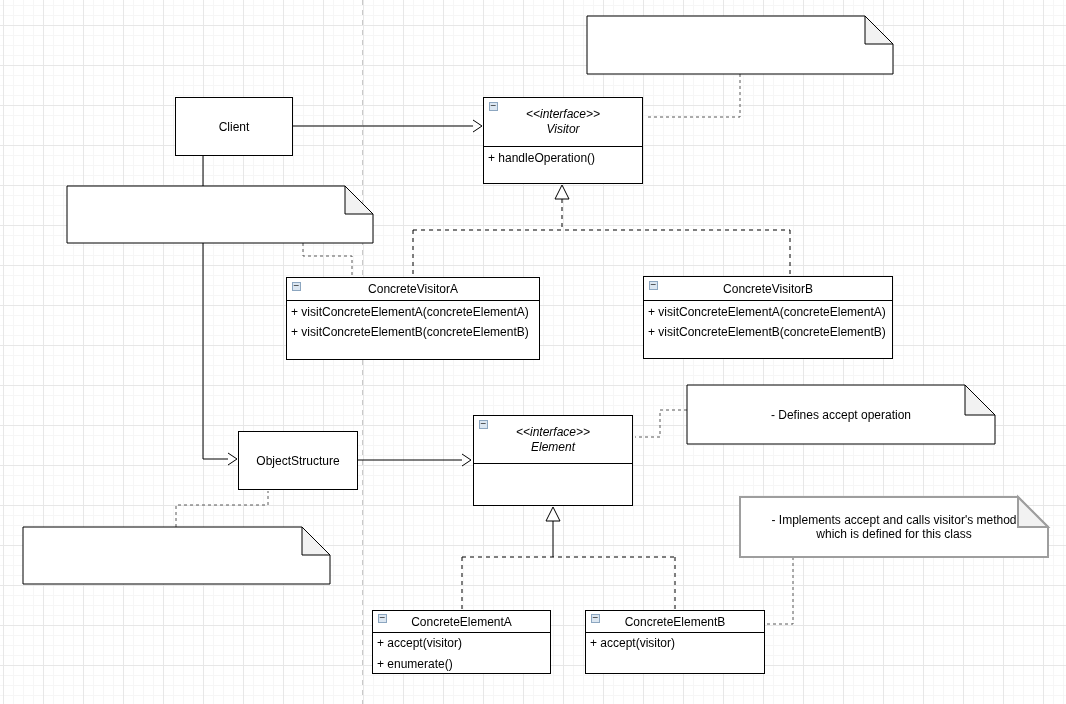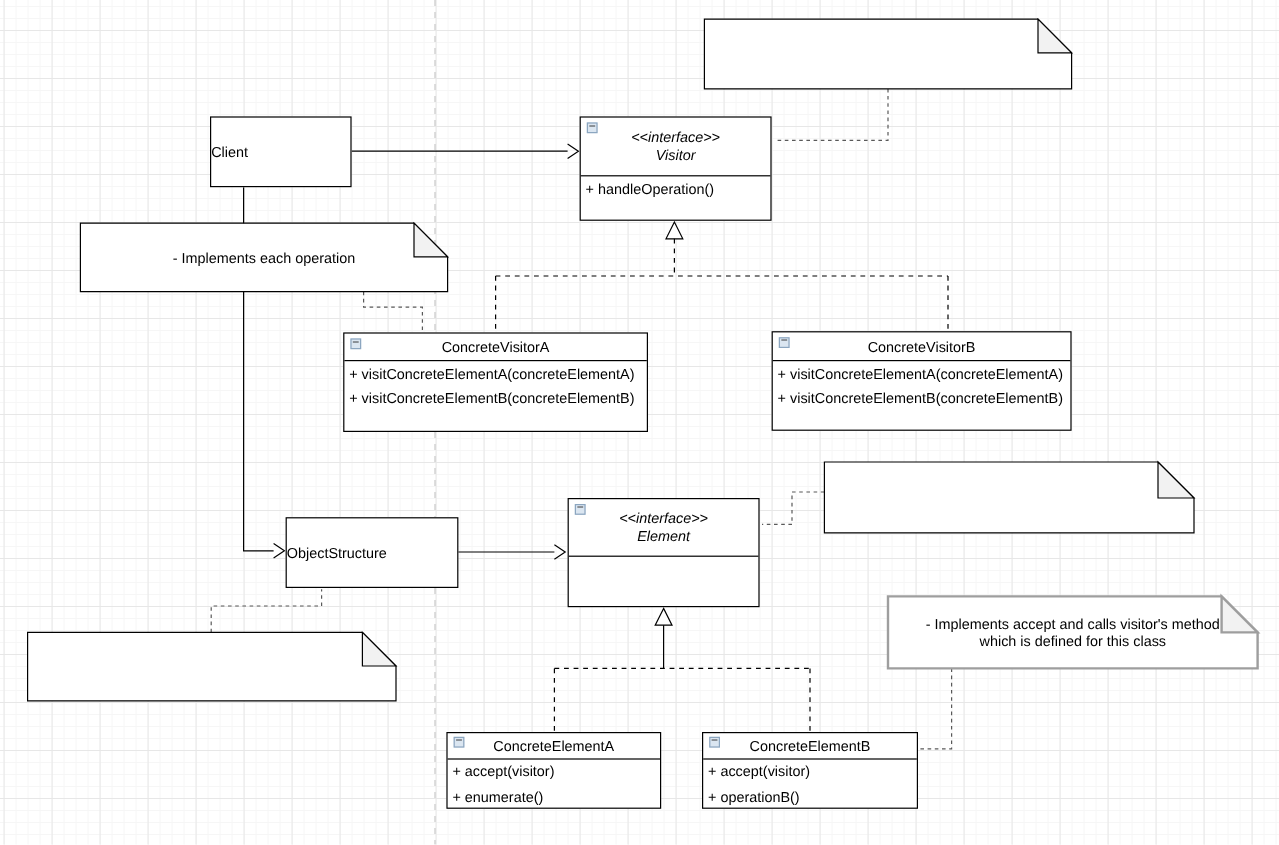--- a/index.html
+++ b/index.html
@@ -14,21 +14,21 @@
     background-size:40px 40px, 40px 40px, 10px 10px, 10px 10px;
     background-position:3px 25px, 3px 25px, 3px 5px, 3px 5px;
     font-family:"Liberation Sans", sans-serif;
     font-size:12px; color:#000;
   }
   svg.layer { position:absolute; left:0; top:0; }
   .cls { position:absolute; background:#fff; border:1px solid #000; box-sizing:border-box; }
   .cls-h { position:relative; border-bottom:1px solid #000; box-sizing:border-box;
            display:flex; flex-direction:column; align-items:center; justify-content:center; }
   .simplebox { position:absolute; background:#fff; border:1px solid #000; box-sizing:border-box;
-               display:flex; align-items:center; justify-content:flex-start; }
+               display:flex; align-items:center; justify-content:center; }
   .collapse { position:absolute; left:5px; top:4px; width:9px; height:9px;
               background:#dbe6f1; border:1px solid #8ca6c0; box-sizing:border-box;
               font-size:10px; line-height:6px; text-align:center; color:#222; cursor:pointer; }
   .stereo, .iname { font-style:italic; line-height:15px; }
   .mrow { height:20px; line-height:20px; padding-left:4px; text-align:left; white-space:nowrap; overflow:hidden; }
   .mrow.tall { height:21px; line-height:21px; }
   .cls-b { padding-top:1px; }
   .note-text { position:absolute; box-sizing:border-box; display:flex; align-items:center;
                justify-content:center; text-align:center; white-space:pre-line; pointer-events:none; }
 </style>
@@ -88,21 +88,21 @@
     <g>
       <path d="M23,527 L302,527 L330,555 L330,584 L23,584 Z" fill="#fff" stroke="#000"></path>
       <path d="M302,527 L302,555 L330,555 Z" fill="#f2f2f2" stroke="#000"></path>
     </g>
     <g>
       <path d="M740,497 L1018,497 L1048,527 L1048,557 L740,557 Z" fill="#fff" stroke="#9e9e9e" stroke-width="2"></path>
       <path d="M1018,497 L1018,527 L1048,527 Z" fill="#f2f2f2" stroke="#9e9e9e" stroke-width="2"></path>
     </g>
   </svg>
 
-  <div class="note-text" style="left:67px;top:186px;width:306px;height:57px">- Implements each operation</div>
+  <div class="note-text" style="left:687px;top:385px;width:308px;height:59px">- Defines accept operation</div>
   <div class="note-text" style="left:742px;top:497px;width:304px;height:60px">- Implements accept and calls visitor's method
 which is defined for this class</div>
 
   <div class="simplebox" style="left:175px;top:97px;width:118px;height:59px">
     <span>Client</span>
   </div>
 
   <div class="cls" style="left:483px;top:97px;width:160px;height:87px">
     <div class="cls-h" style="height:49px">
       <span class="collapse">−</span>
@@ -129,21 +129,21 @@
     <div class="cls-h" style="height:24px">
       <span class="collapse">−</span>
       <div>ConcreteVisitorB</div>
     </div>
     <div class="cls-b">
       <div class="mrow">+ visitConcreteElementA(concreteElementA)</div>
       <div class="mrow">+ visitConcreteElementB(concreteElementB)</div>
     </div>
   </div>
 
-  <div class="simplebox" style="left:238px;top:431px;width:144px;height:59px">
+  <div class="simplebox" style="left:238px;top:431px;width:120px;height:59px">
     <span>ObjectStructure</span>
   </div>
 
   <div class="cls" style="left:473px;top:415px;width:160px;height:91px">
     <div class="cls-h" style="height:48px">
       <span class="collapse">−</span>
       <div class="stereo">&lt;&lt;interface&gt;&gt;</div>
       <div class="iname">Element</div>
     </div>
   </div>
@@ -159,17 +159,16 @@
     </div>
   </div>
 
   <div class="cls" style="left:585px;top:610px;width:180px;height:64px">
     <div class="cls-h" style="height:22px">
       <span class="collapse" style="top:3px">−</span>
       <div>ConcreteElementB</div>
     </div>
     <div>
       <div class="mrow tall">+ accept(visitor)</div>
-      <div class="mrow tall">+ operationB()</div>
     </div>
   </div>
 
 </div>
 
 </body></html>

